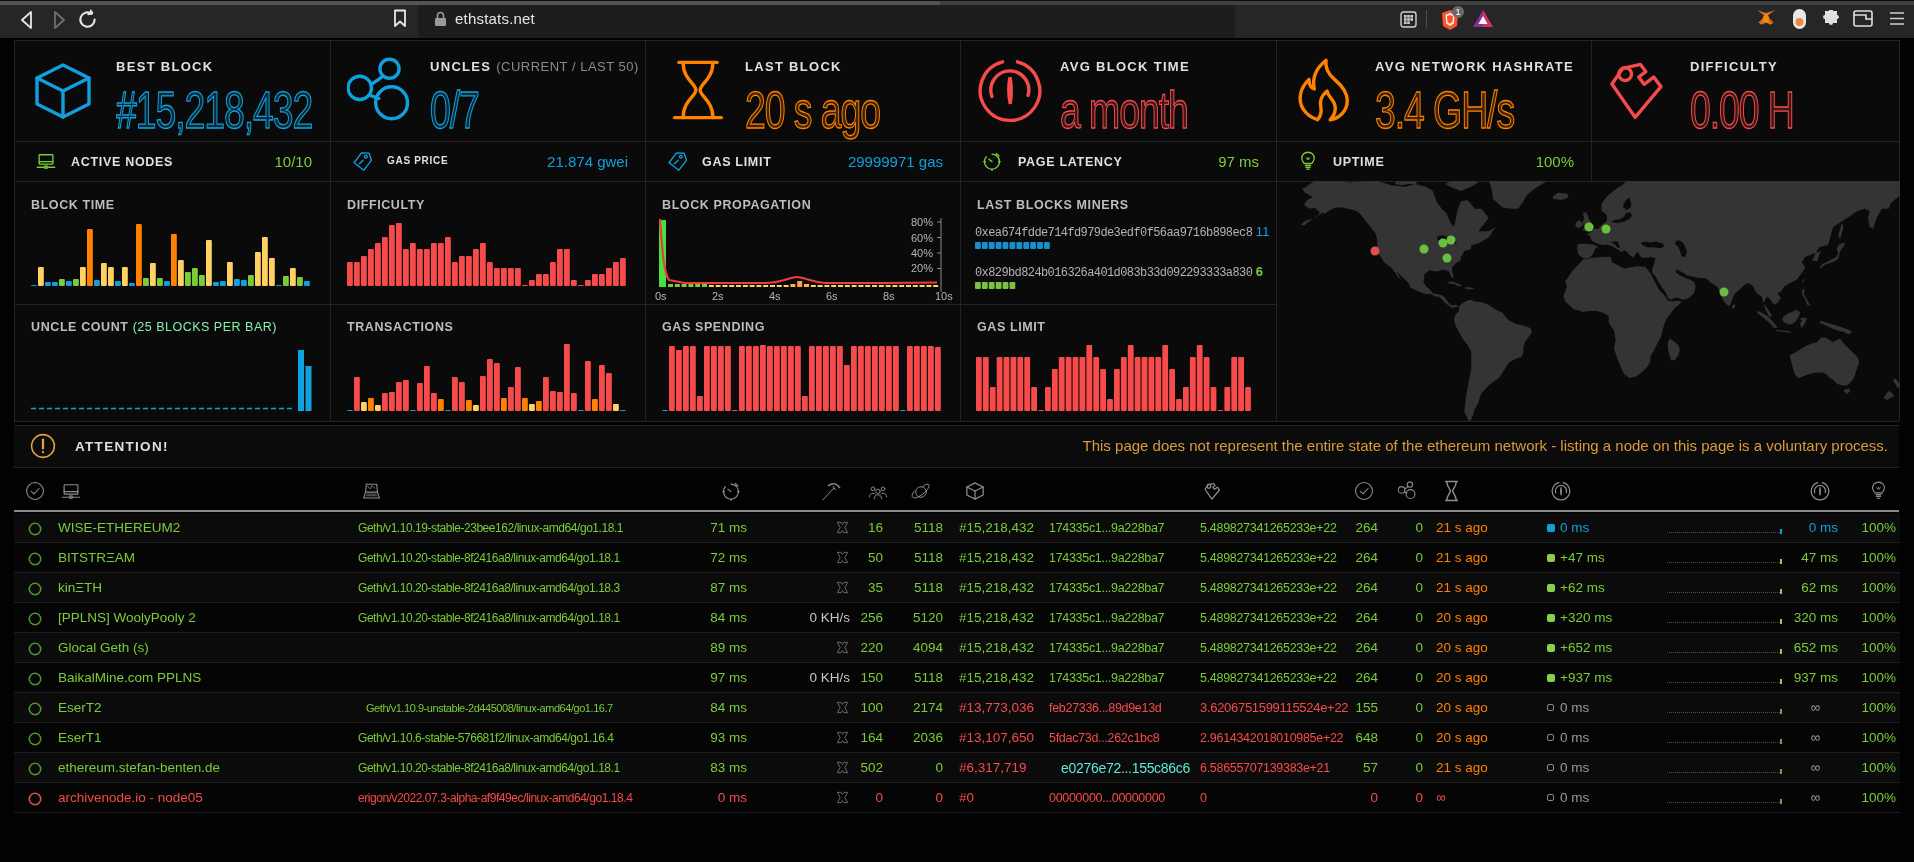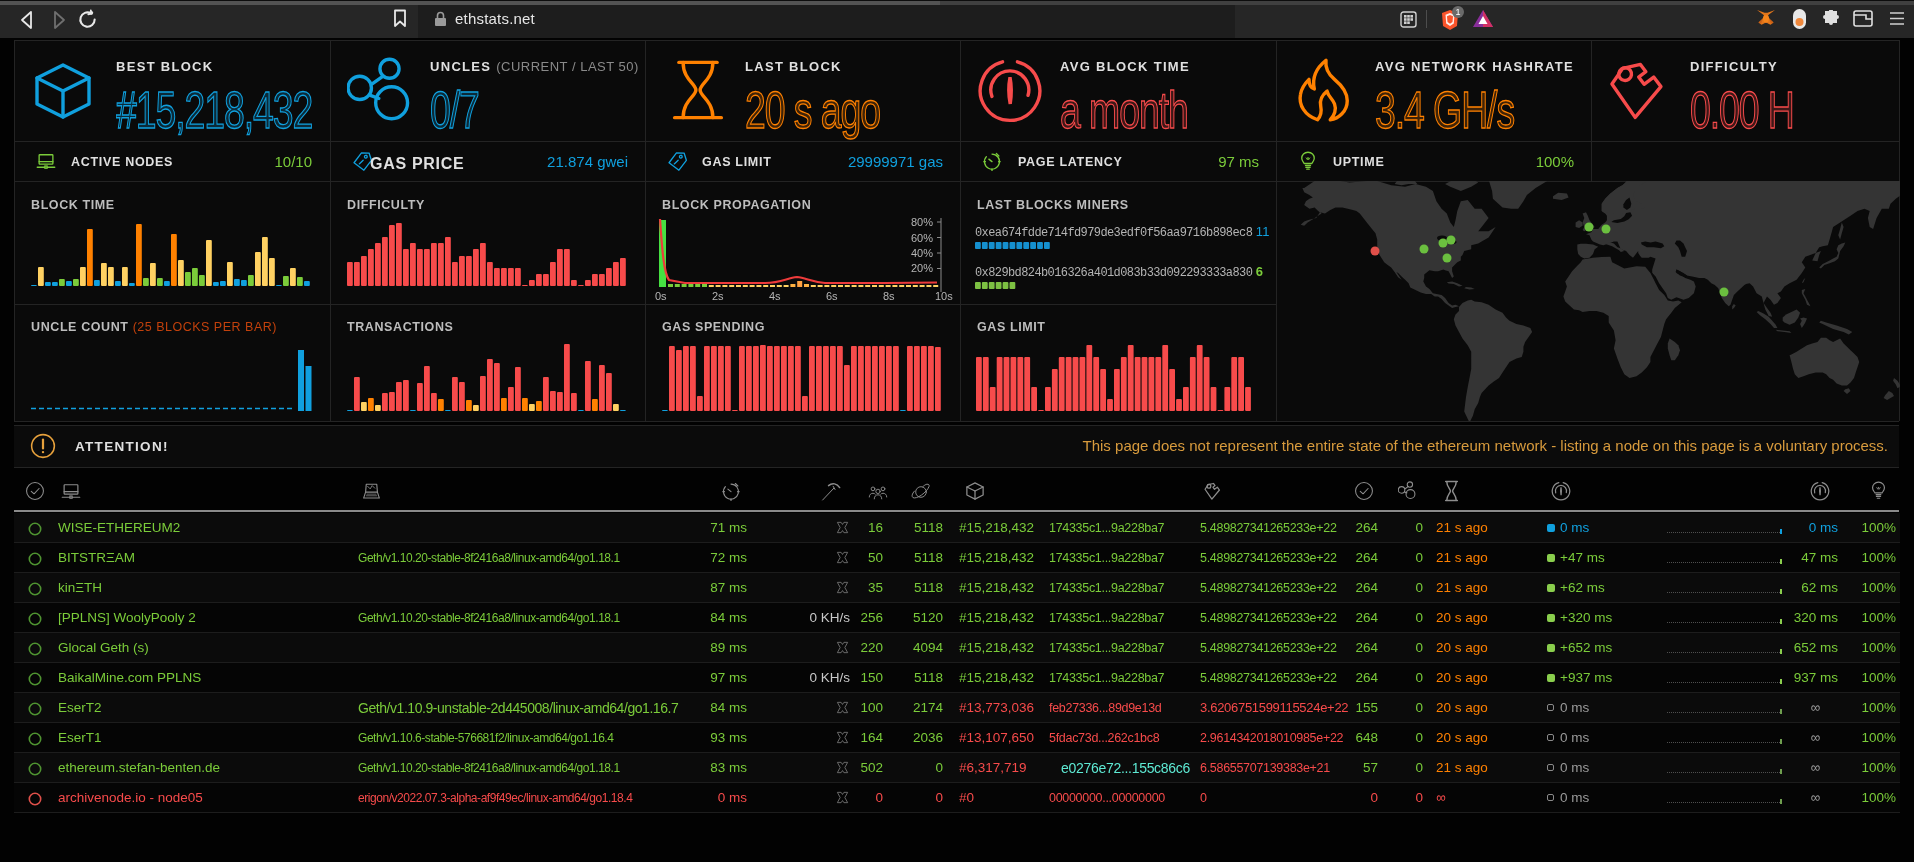--- a/index.html
+++ b/index.html
@@ -178,21 +178,21 @@
 <path d="M4 52 L28 52 M36 52 L60 52"></path>
       <rect x="28.5" y="48" width="7" height="7"></rect>
     </svg>
     <div class="lbl" style="left:71px;top:155px;font-size:12.5px;letter-spacing:0.7px">ACTIVE NODES</div>
     <div class="mini-val r" style="left:132px;top:153px;width:180px;color:#7bcc3a">10/10</div>
     <svg style="position:absolute;left:352px;top:151px" width="20" height="20" viewBox="0 0 64 64" fill="none" stroke="#10a0de" stroke-width="4.2" stroke-linejoin="round" stroke-linecap="round">
 <path d="M34 6 L58 10 L62 34 L34 62 L6 34 Z" transform="rotate(-8 32 32)"></path>
 <circle cx="46" cy="20" r="4.5" transform="rotate(-8 32 32)"></circle>
 <path d="M22 40 L36 30" transform="rotate(-8 32 32)"></path>
     </svg>
-    <div class="lbl" style="left:370px;top:155px;font-size:16px;letter-spacing:0.7px">GAS PRICE</div>
+    <div class="lbl" style="left:387px;top:155px;font-size:10px;letter-spacing:0.7px">GAS PRICE</div>
     <div class="mini-val r" style="left:448px;top:153px;width:180px;color:#10a0de">21.874 gwei</div>
     <svg style="position:absolute;left:667px;top:151px" width="20" height="20" viewBox="0 0 64 64" fill="none" stroke="#10a0de" stroke-width="4.2" stroke-linejoin="round" stroke-linecap="round">
 <path d="M34 6 L58 10 L62 34 L34 62 L6 34 Z" transform="rotate(-8 32 32)"></path>
 <circle cx="46" cy="20" r="4.5" transform="rotate(-8 32 32)"></circle>
 <path d="M22 40 L36 30" transform="rotate(-8 32 32)"></path>
     </svg>
     <div class="lbl" style="left:702px;top:155px;font-size:12.5px;letter-spacing:0.7px">GAS LIMIT</div>
     <div class="mini-val r" style="left:763px;top:153px;width:180px;color:#10a0de">29999971 gas</div>
     <svg style="position:absolute;left:982px;top:151px" width="20" height="20" viewBox="0 0 64 64" fill="none" stroke="#7bcc3a" stroke-width="4.2" stroke-linecap="round">
 <path d="M14 18 A24 24 0 1 0 32 10"></path>
@@ -372,21 +372,21 @@
     </svg>
     <div class="abs mono" style="left:975px;top:264px;font-size:12px;color:#b4b4b4;letter-spacing:-0.6px">0x829bd824b016326a401d083b33d092293333a830<span style="color:#7bcc3a;font-family:'Liberation Sans',sans-serif;letter-spacing:0;font-size:13px;font-weight:bold">  6</span></div>
     <svg class="abs" style="left:975px;top:282px" width="60" height="8" viewBox="0 0 60 8">
       <rect x="0.0" y="0" width="5.8" height="7" rx="1" fill="#7dc142"></rect>
       <rect x="6.9" y="0" width="5.8" height="7" rx="1" fill="#7dc142"></rect>
       <rect x="13.8" y="0" width="5.8" height="7" rx="1" fill="#7dc142"></rect>
       <rect x="20.700000000000003" y="0" width="5.8" height="7" rx="1" fill="#7dc142"></rect>
       <rect x="27.6" y="0" width="5.8" height="7" rx="1" fill="#7dc142"></rect>
       <rect x="34.5" y="0" width="5.8" height="7" rx="1" fill="#7dc142"></rect>
     </svg>
-    <div class="ctitle" style="left:31px;top:320px">UNCLE COUNT <span style="color:#c2410c;font-weight:normal;letter-spacing:0.5px">(25 BLOCKS PER BAR)</span></div>
+    <div class="ctitle" style="left:31px;top:320px">UNCLE COUNT <span style="color:#86efac;font-weight:normal;letter-spacing:0.5px">(25 BLOCKS PER BAR)</span></div>
     <svg class="abs" style="left:14px;top:304px" width="316" height="117" viewBox="0 0 316 117">
       <path d="M17 104.5 L281 104.5" stroke="#10a0de" stroke-width="1.6" stroke-dasharray="5 3" fill="none"></path>
       <rect x="284" y="46" width="6" height="61" fill="#10a0de"></rect>
       <rect x="291.5" y="62" width="6" height="45" fill="#10a0de"></rect>
     </svg>
     <div class="ctitle" style="left:347px;top:320px">TRANSACTIONS</div>
     <svg style="position:absolute;left:330px;top:304px" width="315" height="117" viewBox="0 0 315 117">
       <rect x="17.0" y="106.0" width="5.8" height="1" rx="1" fill="#10a0de"></rect>
       <rect x="24.0" y="73.0" width="5.8" height="34" rx="1" fill="#f74b4b"></rect>
       <rect x="31.0" y="98.0" width="5.8" height="9" rx="1" fill="#ffd162"></rect>
@@ -648,20 +648,21 @@
     <svg style="position:absolute;left:1869px;top:481px" width="19" height="19" viewBox="0 0 64 64" fill="none" stroke="#8d8d8d" stroke-width="4" stroke-linecap="round">
 <path d="M32 4 C20 4 12 13 12 23 C12 31 17 35 20 40 L44 40 C47 35 52 31 52 23 C52 13 44 4 32 4 Z"></path>
 <path d="M24 46 L40 46 M25 52 L39 52 M28 58 L36 58"></path>
 <path d="M26 22 L30 28 L32 20 L34 28 L38 22" stroke-width="2.6"></path>
     </svg>
     <div class="trow" style="top:513px;background:#0b0b0b;border-bottom:1px solid #1d1d1d">
       <svg class="tc" style="left:14px;top:8.5px" width="14" height="14" viewBox="0 0 14 14" fill="none" stroke="#4f9431" stroke-width="1.6">
         <circle cx="7" cy="7" r="5.7"></circle>
       </svg>
       <div class="tc" style="left:44px;color:#7bcc3a">WISE-ETHEREUM2</div>
+      <div class="tc" style="left:344px;color:#7bcc3a;font-size:12px;letter-spacing:-0.45px">Geth/v1.10.19-stable-23bee162/linux-amd64/go1.18.1</div>
       <div class="tc r" style="left:653px;width:80px;color:#7bcc3a">71 ms</div>
       <svg style="position:absolute;left:821px;top:7px" width="15" height="15" viewBox="0 0 64 64" fill="#6e6e6e">
 <path d="M10 10 L26 10 L32 19 L38 10 L54 10 L42 32 L54 54 L38 54 L32 45 L26 54 L10 54 L22 32 Z" fill="none" stroke="#6e6e6e" stroke-width="4"></path>
       </svg>
       <div class="tc r" style="left:809px;width:60px;color:#7bcc3a">16</div>
       <div class="tc r" style="left:869px;width:60px;color:#7bcc3a">5118</div>
       <div class="tc" style="left:945px;color:#7bcc3a">#15,218,432</div>
       <div class="tc" style="left:1035px;color:#7bcc3a;font-size:12.5px;letter-spacing:-0.3px">174335c1...9a228ba7</div>
       <div class="tc" style="left:1186px;color:#7bcc3a;font-size:12.5px;letter-spacing:-0.3px">5.489827341265233e+22</div>
       <div class="tc r" style="left:1304px;width:60px;color:#7bcc3a">264</div>
@@ -697,20 +698,21 @@
       <div class="tc" style="left:1653px;top:19px;width:115px;border-bottom:1.6px dotted #4f4f4f"></div>
       <div class="tc" style="left:1766px;top:16px;width:2px;height:5px;background:#8ace4d"></div>
       <div class="tc r" style="left:1744px;width:80px;color:#7bcc3a">47 ms</div>
       <div class="tc r" style="left:1822px;width:60px;color:#7bcc3a">100%</div>
     </div>
     <div class="trow" style="top:573px;background:#0b0b0b;border-bottom:1px solid #1d1d1d">
       <svg class="tc" style="left:14px;top:8.5px" width="14" height="14" viewBox="0 0 14 14" fill="none" stroke="#4f9431" stroke-width="1.6">
         <circle cx="7" cy="7" r="5.7"></circle>
       </svg>
       <div class="tc" style="left:44px;color:#7bcc3a">kinΞTH</div>
+      <div class="tc" style="left:344px;color:#7bcc3a;font-size:12px;letter-spacing:-0.45px">Geth/v1.10.20-stable-8f2416a8/linux-amd64/go1.18.3</div>
       <div class="tc r" style="left:653px;width:80px;color:#7bcc3a">87 ms</div>
       <svg style="position:absolute;left:821px;top:7px" width="15" height="15" viewBox="0 0 64 64" fill="#6e6e6e">
 <path d="M10 10 L26 10 L32 19 L38 10 L54 10 L42 32 L54 54 L38 54 L32 45 L26 54 L10 54 L22 32 Z" fill="none" stroke="#6e6e6e" stroke-width="4"></path>
       </svg>
       <div class="tc r" style="left:809px;width:60px;color:#7bcc3a">35</div>
       <div class="tc r" style="left:869px;width:60px;color:#7bcc3a">5118</div>
       <div class="tc" style="left:945px;color:#7bcc3a">#15,218,432</div>
       <div class="tc" style="left:1035px;color:#7bcc3a;font-size:12.5px;letter-spacing:-0.3px">174335c1...9a228ba7</div>
       <div class="tc" style="left:1186px;color:#7bcc3a;font-size:12.5px;letter-spacing:-0.3px">5.489827341265233e+22</div>
       <div class="tc r" style="left:1304px;width:60px;color:#7bcc3a">264</div>
@@ -790,21 +792,21 @@
       <div class="tc" style="left:1653px;top:19px;width:115px;border-bottom:1.6px dotted #4f4f4f"></div>
       <div class="tc" style="left:1766px;top:16px;width:2px;height:5px;background:#8ace4d"></div>
       <div class="tc r" style="left:1744px;width:80px;color:#7bcc3a">937 ms</div>
       <div class="tc r" style="left:1822px;width:60px;color:#7bcc3a">100%</div>
     </div>
     <div class="trow" style="top:693px;background:#0b0b0b;border-bottom:1px solid #1d1d1d">
       <svg class="tc" style="left:14px;top:8.5px" width="14" height="14" viewBox="0 0 14 14" fill="none" stroke="#4f9431" stroke-width="1.6">
         <circle cx="7" cy="7" r="5.7"></circle>
       </svg>
       <div class="tc" style="left:44px;color:#7bcc3a">EserT2</div>
-      <div class="tc" style="left:344px;color:#7bcc3a;font-size:14px;letter-spacing:-0.45px">Geth/v1.10.9-unstable-2d445008/linux-amd64/go1.16.7</div>
+      <div class="tc" style="left:352px;color:#7bcc3a;font-size:11px;letter-spacing:-0.45px">Geth/v1.10.9-unstable-2d445008/linux-amd64/go1.16.7</div>
       <div class="tc r" style="left:653px;width:80px;color:#7bcc3a">84 ms</div>
       <svg style="position:absolute;left:821px;top:7px" width="15" height="15" viewBox="0 0 64 64" fill="#6e6e6e">
 <path d="M10 10 L26 10 L32 19 L38 10 L54 10 L42 32 L54 54 L38 54 L32 45 L26 54 L10 54 L22 32 Z" fill="none" stroke="#6e6e6e" stroke-width="4"></path>
       </svg>
       <div class="tc r" style="left:809px;width:60px;color:#7bcc3a">100</div>
       <div class="tc r" style="left:869px;width:60px;color:#7bcc3a">2174</div>
       <div class="tc" style="left:945px;color:#f74b4b">#13,773,036</div>
       <div class="tc" style="left:1035px;color:#f74b4b;font-size:12.5px;letter-spacing:-0.3px">feb27336...89d9e13d</div>
       <div class="tc" style="left:1186px;color:#f74b4b;font-size:13px;letter-spacing:-0.3px">3.6206751599115524e+22</div>
       <div class="tc r" style="left:1304px;width:60px;color:#7bcc3a">155</div>

